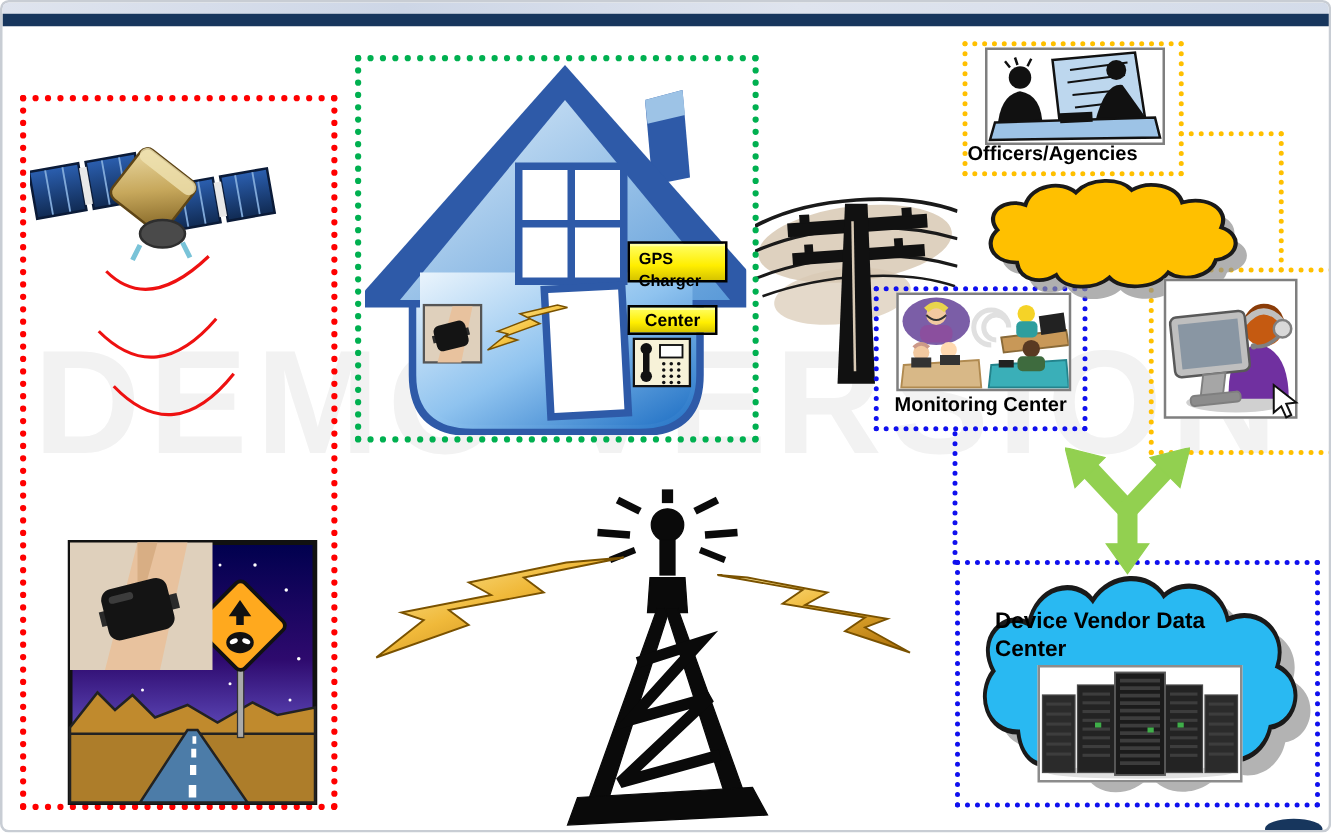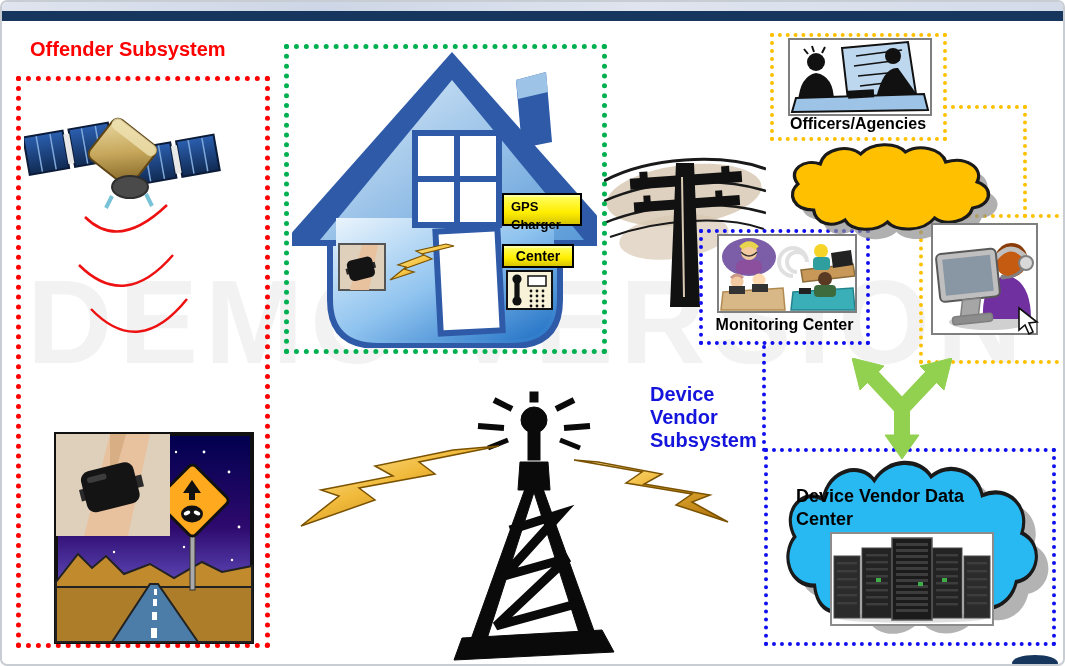--- a/index.html
+++ b/index.html
@@ -34,21 +34,21 @@
   .conn-orange-v{left:1021px;top:103px;width:0;height:113px;border-left:4px dotted #ffc000;}
   .conn-blue-v{left:760px;top:343px;width:0;height:107px;border-left:4px dotted #1010ee;}
   
   .imgbox{background:#fff;border:2px solid #7f7f7f;z-index:3;}
   .i-officers{left:786px;top:36px;width:144px;height:78px;}
   .i-monitor{left:715px;top:232px;width:140px;height:79px;}
   .i-agency{left:929px;top:221px;width:107px;height:112px;}
   .i-servers{left:828px;top:530px;width:164px;height:94px;border-color:#8c8c8c;z-index:5;}
   
   .nlabel{font-weight:bold;font-size:16px;color:#000;z-index:4;}
-  .l-officers{left:772px;top:113px;width:168px;text-align:center;}
+  .l-officers{left:772px;top:113px;width:168px;text-align:left;}
   .l-monitor{left:700px;top:314px;width:165px;text-align:center;}
   .l-agency{left:932px;top:328px;width:120px;font-size:15px;line-height:1.25;}
   .l-internet{left:800px;top:165px;width:170px;text-align:center;font-size:18px;z-index:5;}
   .l-datacenter{left:794px;top:483px;width:172px;font-size:18px;line-height:1.25;z-index:5;}
   
   .tag{background:linear-gradient(#ffff66,#ffee00 60%,#d6c400);border:2px solid #000;color:#000;
        font-weight:bold;z-index:5;box-shadow:inset 0 2px 0 #ffffa0;}
   .tag-gps{left:500px;top:191px;width:80px;height:33px;font-size:13px;line-height:1.35;padding:3px 0 0 7px;}
   .tag-beacon{left:500px;top:242px;width:72px;height:24px;font-size:14px;text-align:center;line-height:20px;}
   svg{display:block;}
@@ -58,21 +58,20 @@
 <body>
 
 <div id="slide">
 
   <div class="abs top-pattern"></div>
   <div class="abs top-bar"></div>
   <div class="abs corner-ellipse"></div>
 
   <div class="abs watermark">DEMO VERSION</div>
 
-  <div class="abs title t-offender">Offender Subsystem</div>
   <div class="abs box b-offender"></div>
 
   <div class="abs z3" style="left:22px;top:92px">
     <svg width="200" height="120" viewBox="0 0 200 120">
       <defs>
         <linearGradient id="goldB" x1="0" y1="0" x2="1" y2="1">
           <stop offset="0" stop-color="#ecdCA8"></stop>
             <stop offset=".5" stop-color="#c7a85c"></stop>
             <stop offset="1" stop-color="#7a5c1e"></stop>
         </linearGradient>
@@ -356,21 +355,20 @@
       <rect x="10" y="50" width="16" height="8" fill="#333"></rect>
         <rect x="33" y="48" width="16" height="8" fill="#333"></rect>
       <polygon points="74,56 134,52 136,74 72,74" fill="#3aafb8" stroke="#23838c" stroke-width="1.5"></polygon>
       <circle cx="106" cy="43" r="7" fill="#5a3a22"></circle>
       <rect x="95" y="49" width="22" height="12" rx="4" fill="#3e6b3e"></rect>
       <rect x="80" y="52" width="12" height="6" fill="#222"></rect>
     </svg>
   </div>
   <div class="abs nlabel l-monitor">Monitoring Center</div>
 
-  <div class="abs title t-vendor">Device Vendor Subsystem</div>
   <div class="abs conn-blue-v"></div>
   <div class="abs box b-vendor"></div>
 
   <div class="abs z3" style="left:770px;top:452px">
     <svg width="284" height="190" viewBox="0 0 284 190">
       <g transform="translate(12,12)" opacity=".75">
         <path d="M30,70 C12,70 6,54 16,44 C6,30 22,18 36,24 C40,8 62,4 72,14 C82,2 104,2 112,12 C124,4 144,8 148,22 C166,16 182,28 176,42 C192,48 188,66 172,68 C168,82 148,86 138,78 C128,92 104,92 96,82 C86,92 64,92 58,80 C46,88 32,84 30,70 Z" fill="#9a9a9a" transform="scale(1.42,1.88)"></path>
       </g>
       <path d="M30,70 C12,70 6,54 16,44 C6,30 22,18 36,24 C40,8 62,4 72,14 C82,2 104,2 112,12 C124,4 144,8 148,22 C166,16 182,28 176,42 C192,48 188,66 172,68 C168,82 148,86 138,78 C128,92 104,92 96,82 C86,92 64,92 58,80 C46,88 32,84 30,70 Z" fill="#29b9f2" stroke="#1a1a1a" stroke-width="2.2" transform="scale(1.42,1.88)"></path>
     </svg>

